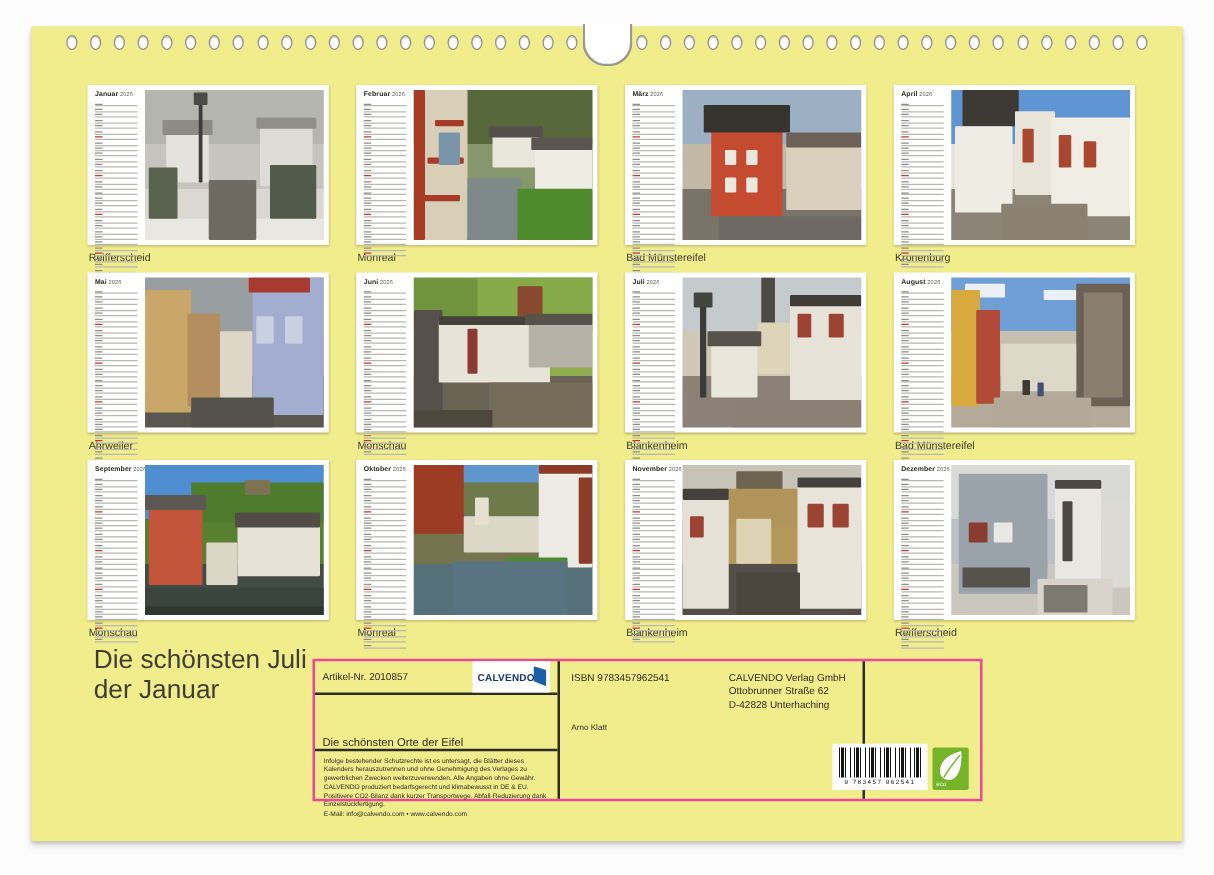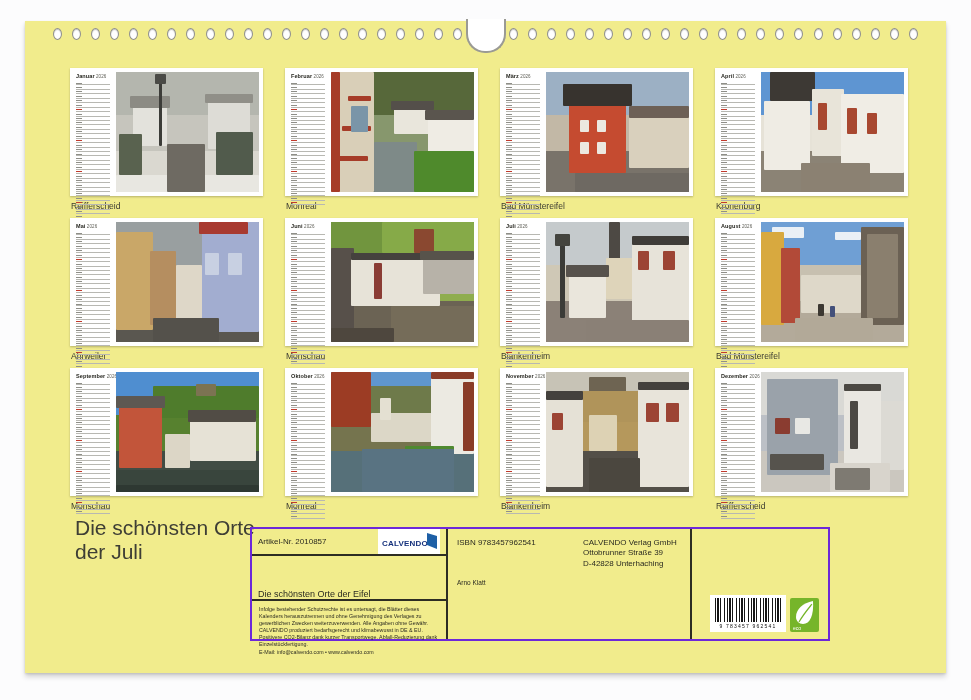--- a/index.html
+++ b/index.html
@@ -42,22 +42,22 @@
   .photo{flex:1;margin-left:2px;position:relative;overflow:hidden;}
   .photo .r{position:absolute;border-radius:1px;}
   .place-label{margin-top:5px;font-size:8.5px;color:#3b3b31;padding-left:1px;}
   
   .main-title{
     position:absolute;left:50px;top:495px;
     font-size:21px;line-height:1.12;color:#3e3e35;
   }
   
   .infobox{
-    position:absolute;left:225px;top:506px;width:580px;height:114px;
-    border:2px solid #6d28d9;box-sizing:border-box;display:flex;color:#2b2b21;
+    position:absolute;left:225px;top:506px;width:536px;height:114px;
+    border:2px solid #ec4899;box-sizing:border-box;display:flex;color:#2b2b21;
   }
   .col1{width:196px;border-right:2px solid #2d2d23;box-sizing:border-box;display:flex;flex-direction:column;}
   .row1{height:34px;border-bottom:2px solid #2d2d23;box-sizing:border-box;
         display:flex;align-items:center;justify-content:space-between;padding:0 6px;}
   .artikel{font-size:8px;}
   .cv-logo{width:62px;height:25px;background:#fff;position:relative;box-sizing:border-box;padding:3px 4px 0 4px;}
   .cv-word{font-size:8px;font-weight:bold;color:#15317c;letter-spacing:.2px;line-height:1;}
   .cv-red{width:40px;height:1.5px;background:#c22a1e;margin-top:1.5px;}
   .cv-red2{width:28px;height:1px;background:#c86a60;margin-top:1px;}
   .cv-flag{position:absolute;right:3px;top:4px;}
@@ -1523,22 +1523,22 @@
             <div class="r" style="left: 48%; top: 76%; width: 42%; height: 24%; background: rgb(216, 212, 204);"></div>
             <div class="r" style="left: 52%; top: 80%; width: 24%; height: 18%; background: rgb(126, 122, 114);"></div>
             <div class="r" style="left: 6%; top: 68%; width: 38%; height: 14%; background: rgb(86, 83, 77);"></div>
           </div>
     </div>
     <div class="place-label">Reifferscheid</div>
   </div>
     </div>
 
   <div class="main-title">
-    <div>Die schönsten Orte</div>
-    <div>der Juli</div>
+    <div>Die schönsten Juli</div>
+    <div>der Januar</div>
   </div>
 
   <div class="infobox">
     <div class="col1">
       <div class="row1">
         <span class="artikel">Artikel-Nr. 2010857</span>
         <span class="cv-logo">
           <span class="cv-word">CALVENDO</span>
           <span class="cv-red"></span>
           <span class="cv-red2"></span>
@@ -1552,21 +1552,21 @@
       </div>
       <div class="row3">
         <div>Infolge bestehender Schutzrechte ist es untersagt, die Blätter dieses Kalenders herauszutrennen und ohne Genehmigung des Verlages zu gewerblichen Zwecken weiterzuverwenden. Alle Angaben ohne Gewähr. CALVENDO produziert bedarfsgerecht und klimabewusst in DE &amp; EU. Positivere CO2-Bilanz dank kurzer Transportwege. Abfall-Reduzierung dank Einzelstückfertigung.</div>
         <div class="email">E-Mail: info@calvendo.com • www.calvendo.com</div>
       </div>
     </div>
     <div class="col2">
       <div class="isbn">ISBN 9783457962541</div>
       <div class="publisher">
         <div>CALVENDO Verlag GmbH</div>
-        <div>Ottobrunner Straße 39</div>
+        <div>Ottobrunner Straße 62</div>
         <div>D-42828 Unterhaching</div>
       </div>
       <div class="author">Arno Klatt</div>
     </div>
     <div class="col3">
       <div class="barcode">
         <div class="bars"></div>
         <div class="bdigits">9 783457 962541</div>
       </div>
       <div class="eco">

